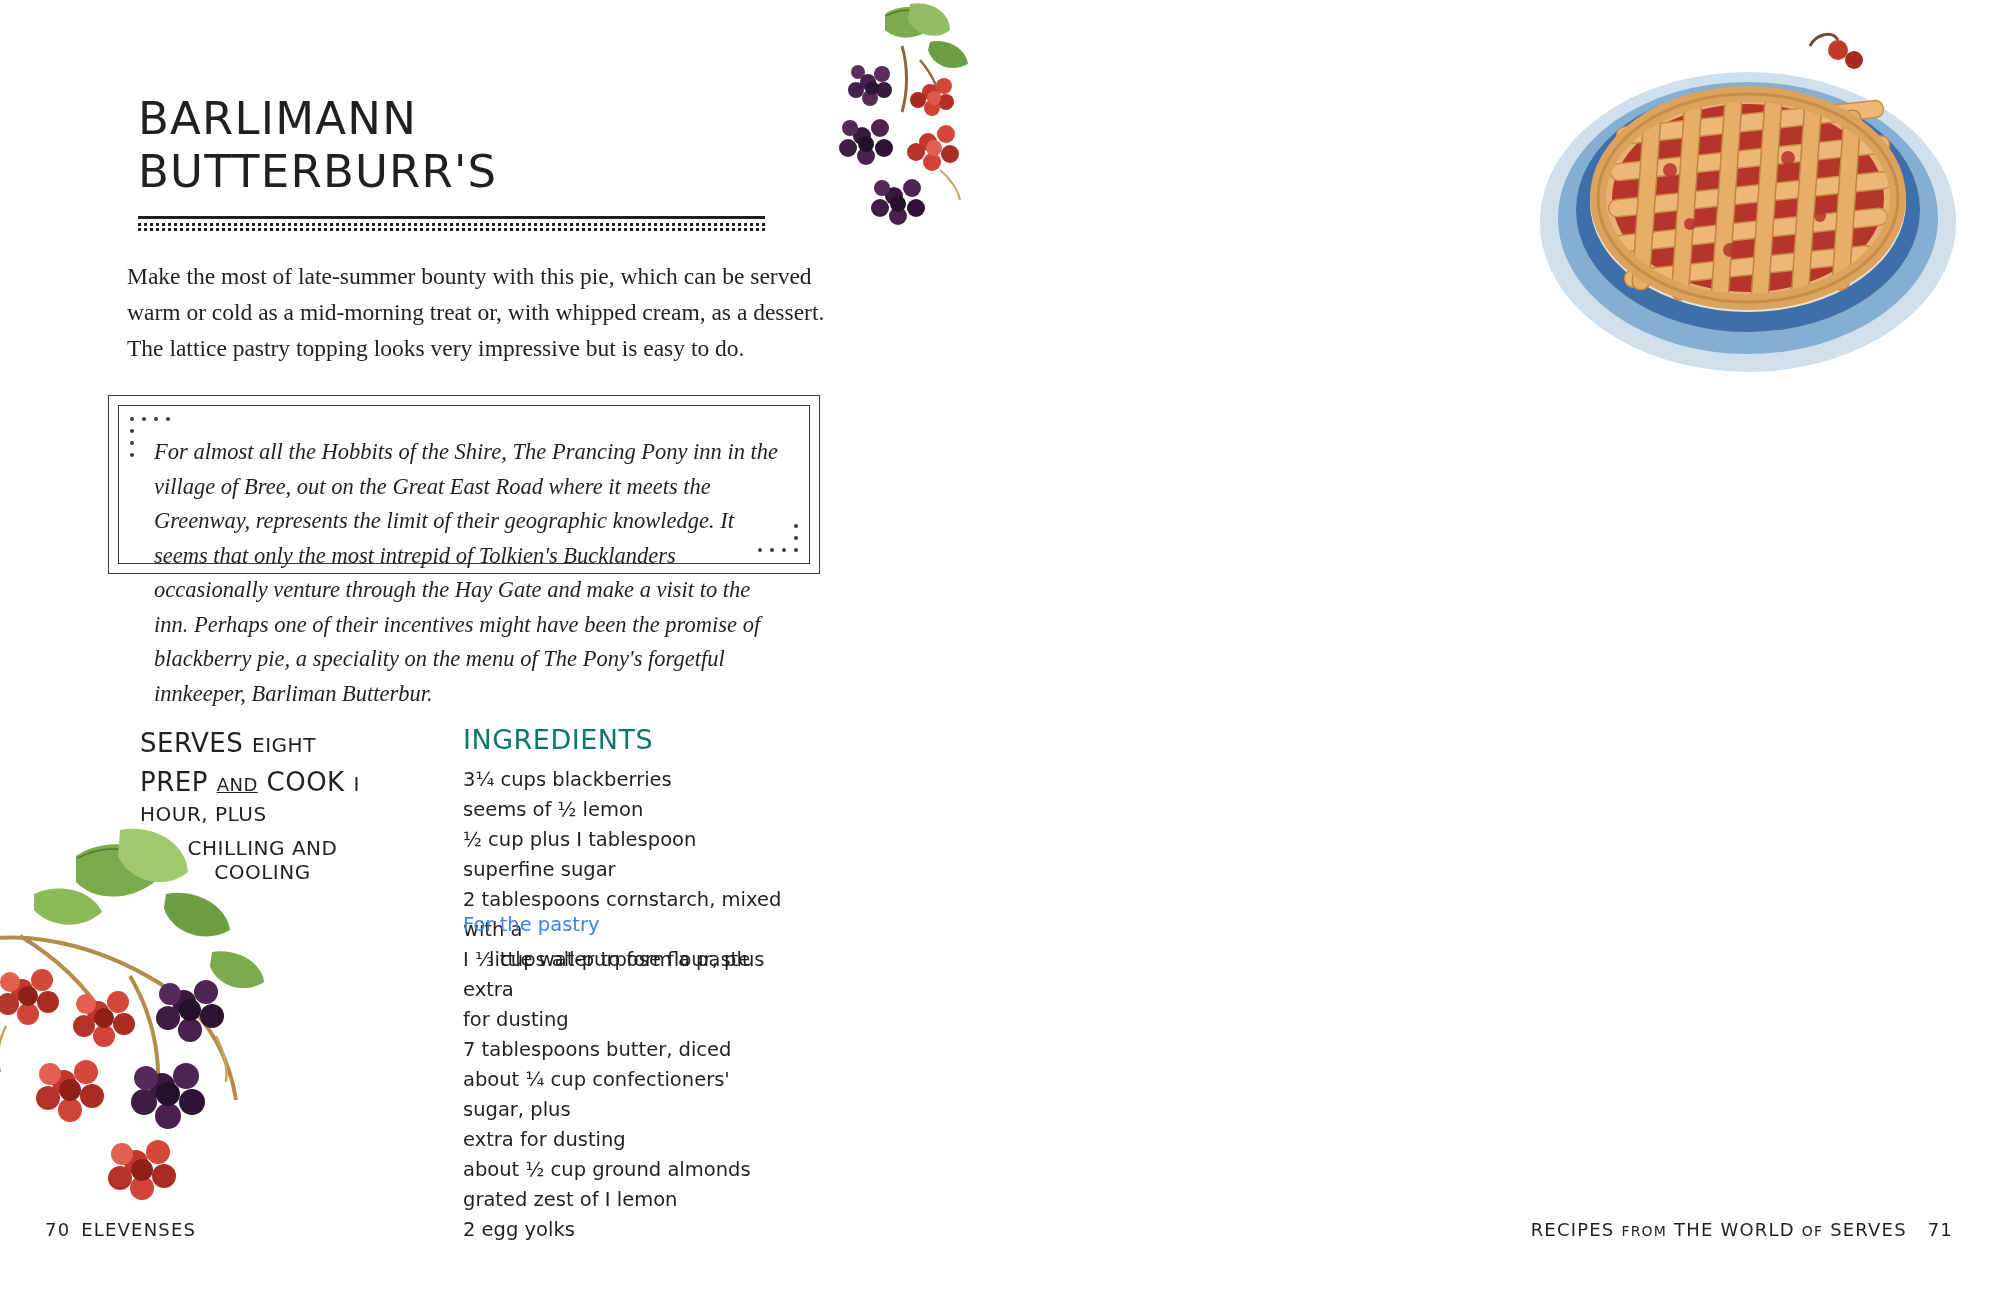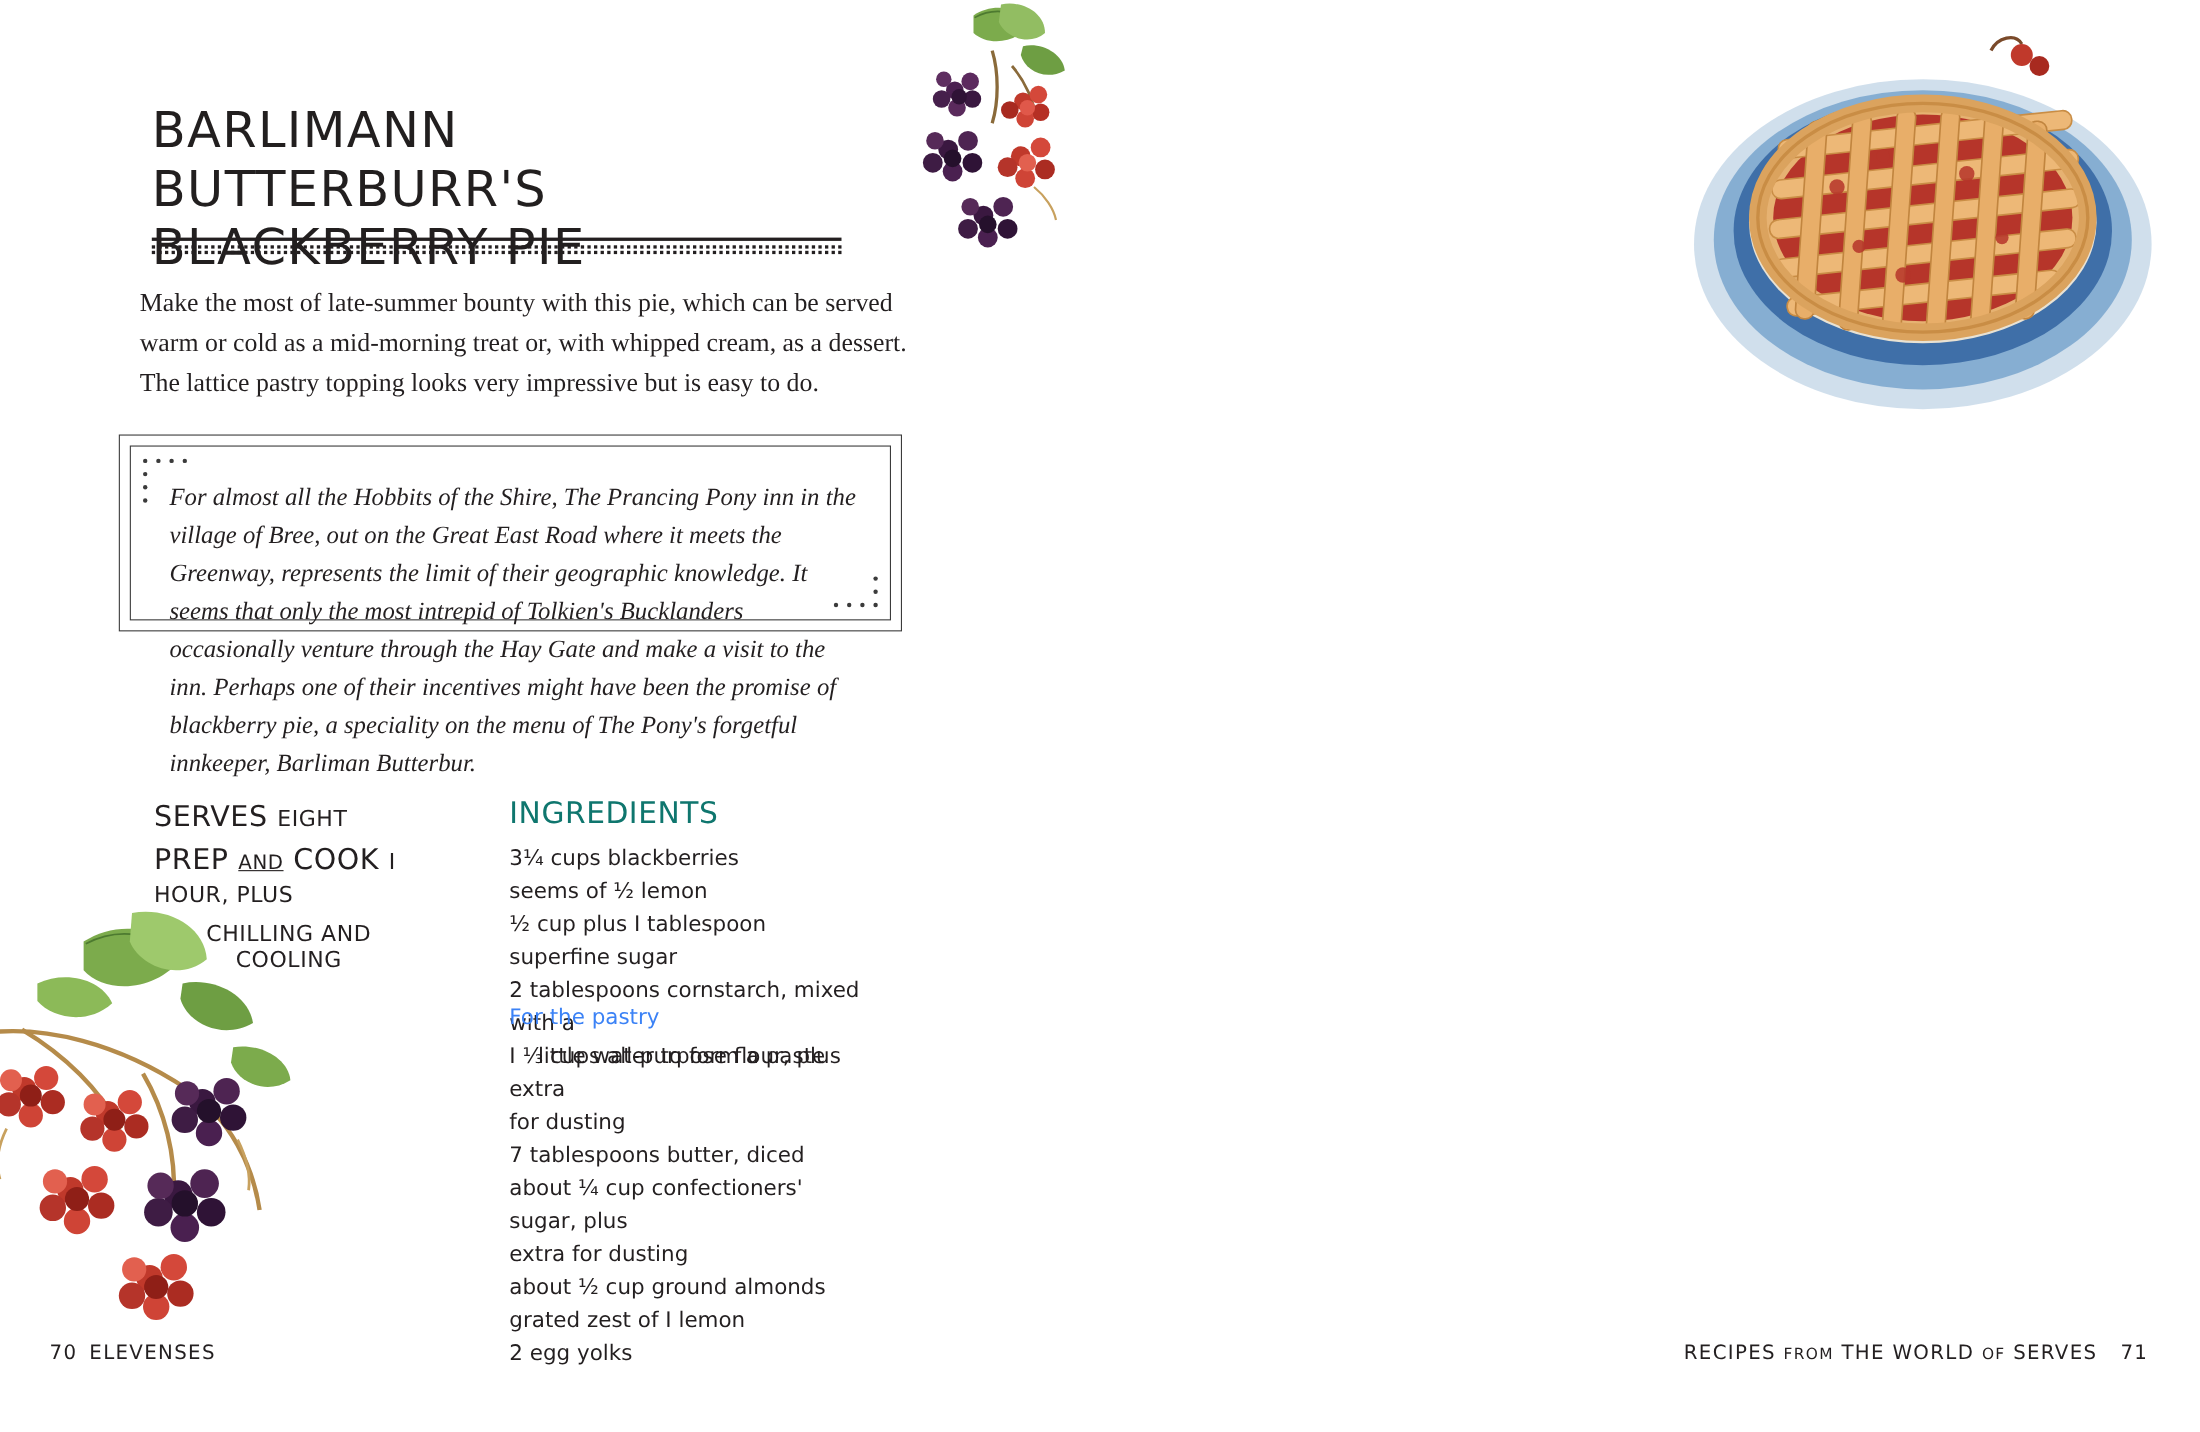--- a/index.html
+++ b/index.html
@@ -122,21 +122,20 @@
 </style>
 </head>
 <body>
 
 <div class="page">
 
   <div class="left">
 
     <div class="title">
       <span>BARLIMANN BUTTERBURR'S</span>
-      <span class="l2">BLACKBERRY PIE</span>
     </div>
     <div class="rule"></div>
 
     <div class="intro">Make the most of late-summer bounty with this pie, which can be served warm or cold as a mid-morning treat or, with whipped cream, as a dessert. The lattice pastry topping looks very impressive but is easy to do.</div>
 
     <div class="quotebox">
       <div class="frame-outer"></div>
       <div class="frame-inner"></div>
       <div class="dot" style="left:22px;top:22px;"></div>
       <div class="dot" style="left:34px;top:22px;"></div>

